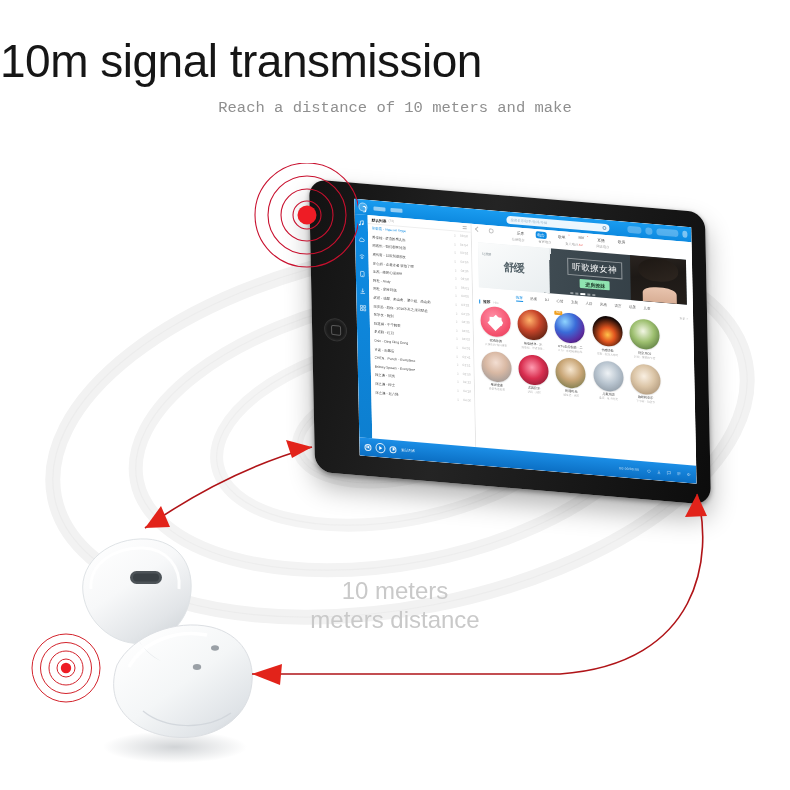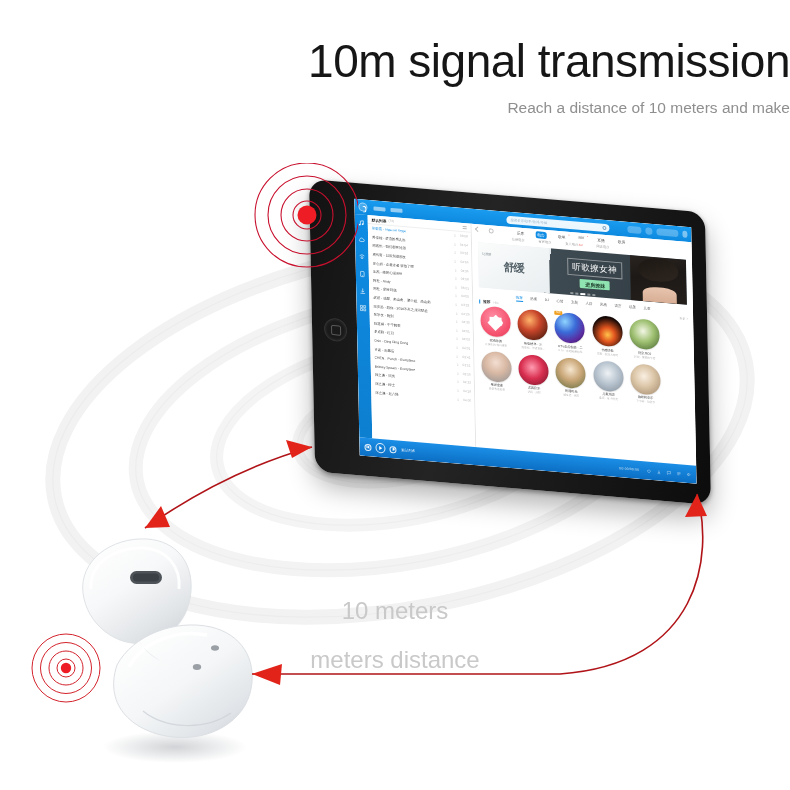--- a/index.html
+++ b/index.html
@@ -10,41 +10,41 @@
     position: relative;
     overflow: hidden;
   }
 
   
   #waves { position: absolute; inset: 0; z-index: 1; pointer-events: none; }
 
   
   .headline {
     position: absolute; top: 34px; left: 0; width: 790px;
-    text-align: right; z-index: 20;
+    text-align: left; z-index: 20;
     font-size: 46px; font-weight: 400; color: #161616;
     letter-spacing: -0.5px; white-space: nowrap;
     font-family: "Liberation Sans", sans-serif;
   }
   .subline {
     position: absolute; top: 98px; left: 0; width: 790px;
-    text-align: right; z-index: 20;
+    text-align: center; z-index: 20;
     font-size: 15.5px; color: #8f8f8f; line-height: 1.32;
-    font-family: Liberation Sans, sans-serif;
+    font-family: Liberation Mono, monospace;
   }
   .subline span { display: block; }
 
   
   .caption {
     position: absolute; top: 576px; left: 0; width: 790px;
     text-align: center; z-index: 20;
     font-size: 24px; color: #c9c9c9; line-height: 1.22;
     font-family: "Liberation Sans", sans-serif;
   }
-  .caption span { display: block; margin-top: 20px; }
+  .caption span { display: block; }
 
   
   #tablet-wrap {
     position: absolute; left: 312px; top: 196px;
     width: 410px; height: 300px; z-index: 10;
   }
   .tablet-body {
     position: absolute; left: 0; top: 0;
     width: 396px; height: 292px;
     background: linear-gradient(105deg,#121212 0%,#242424 40%,#0c0c0c 100%);

